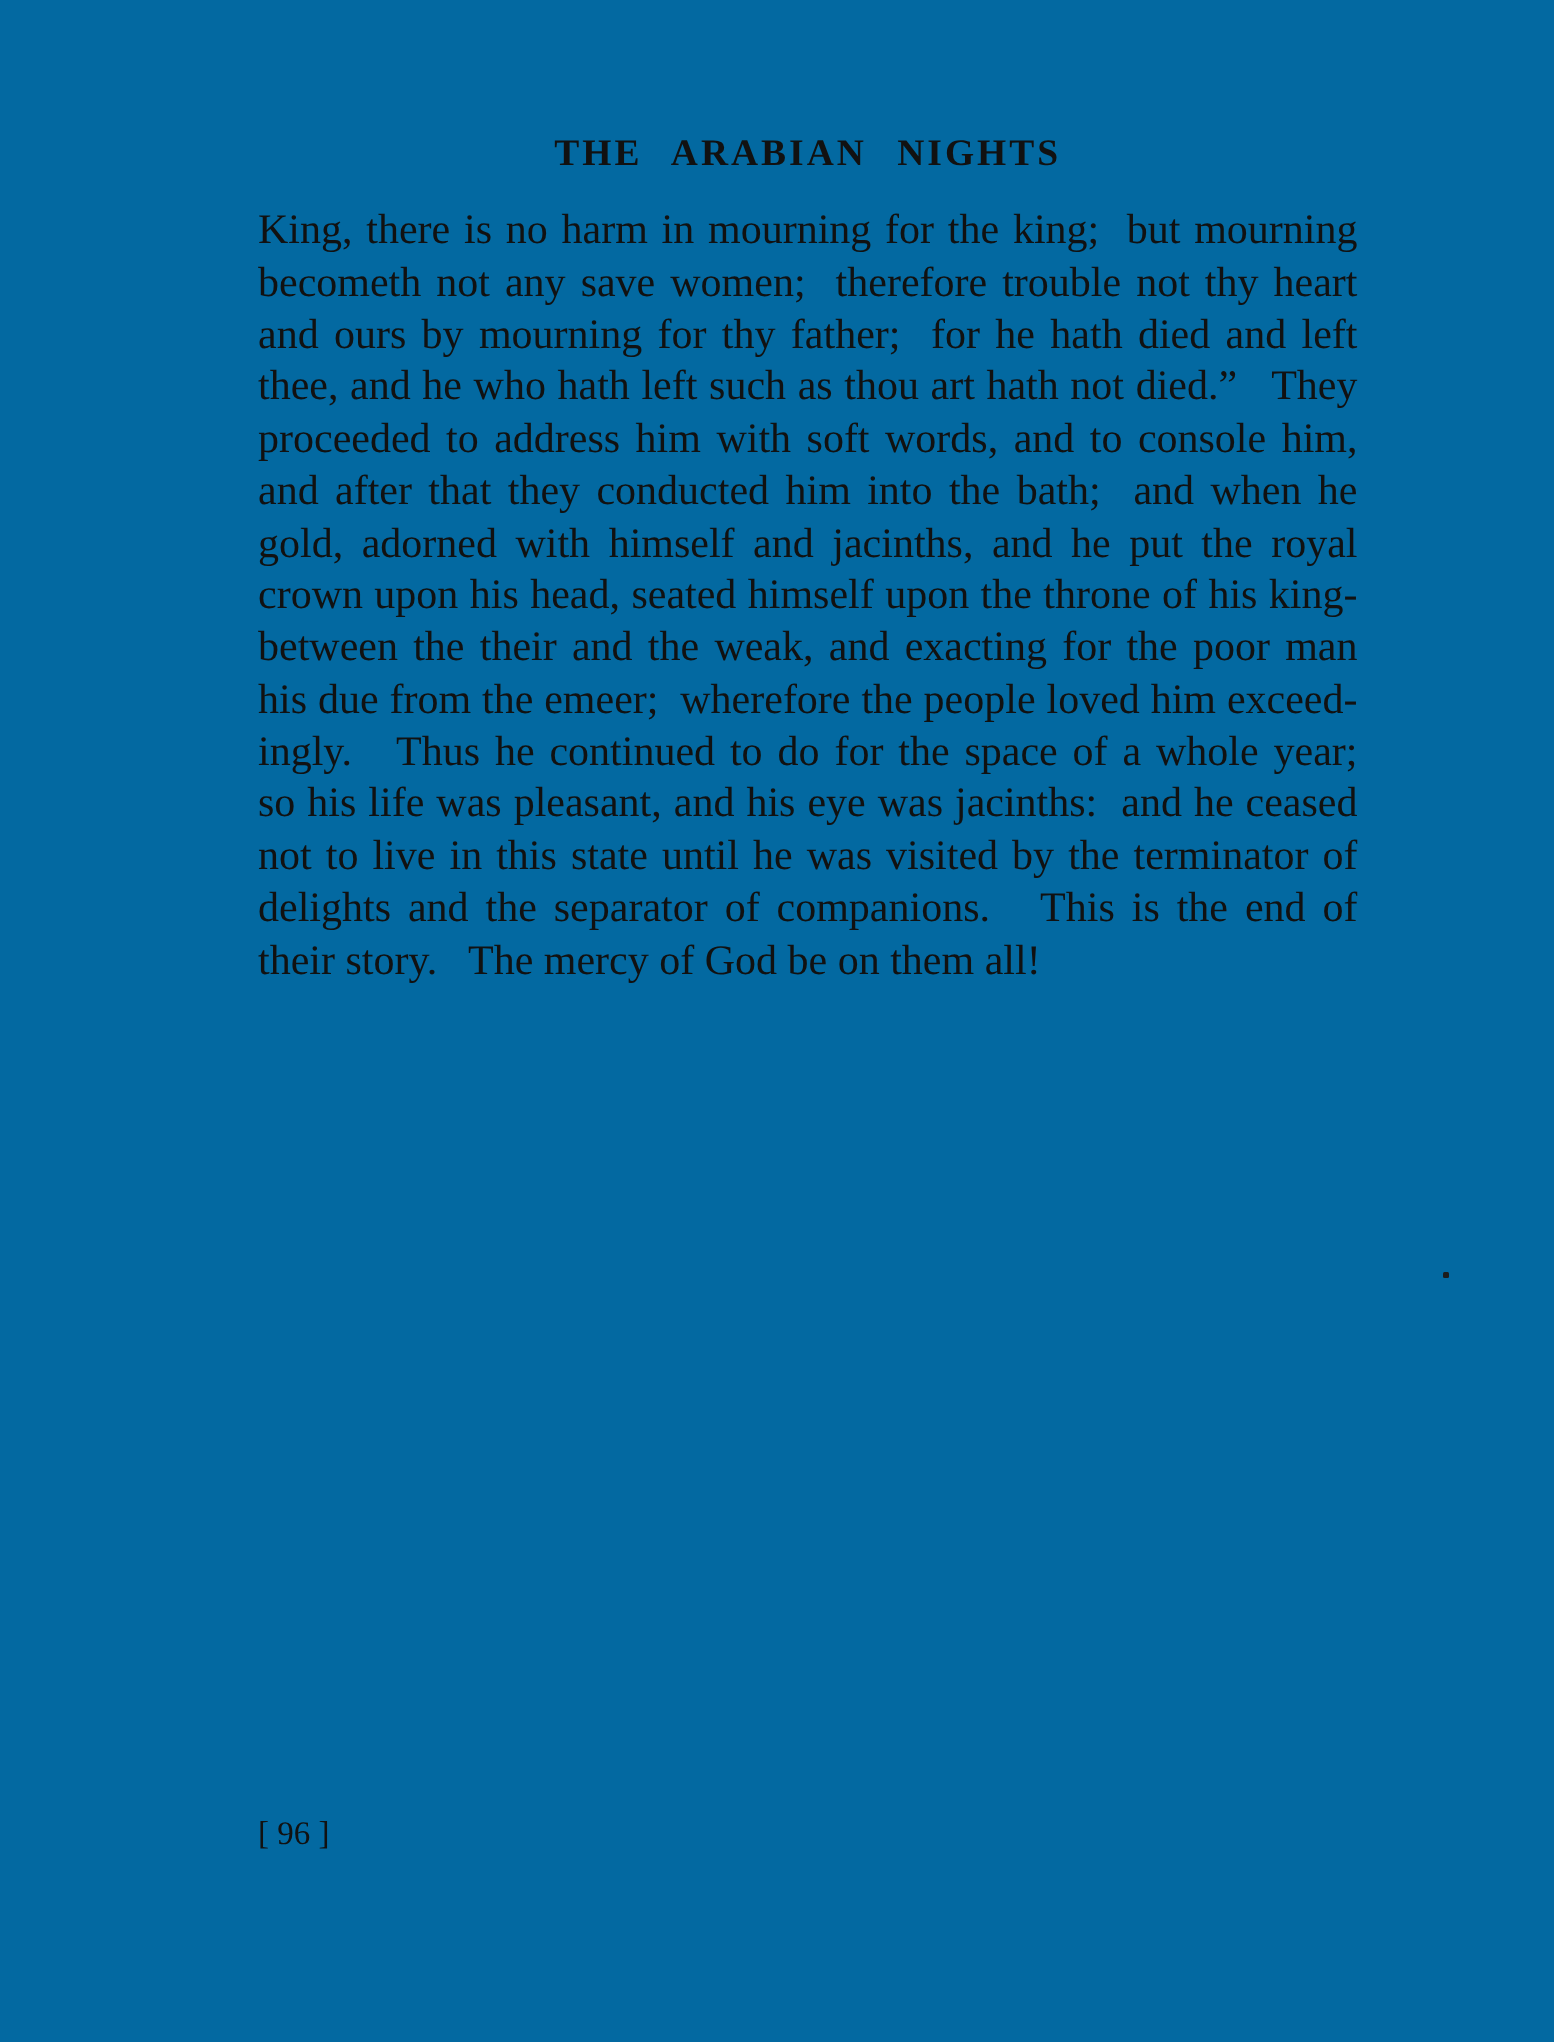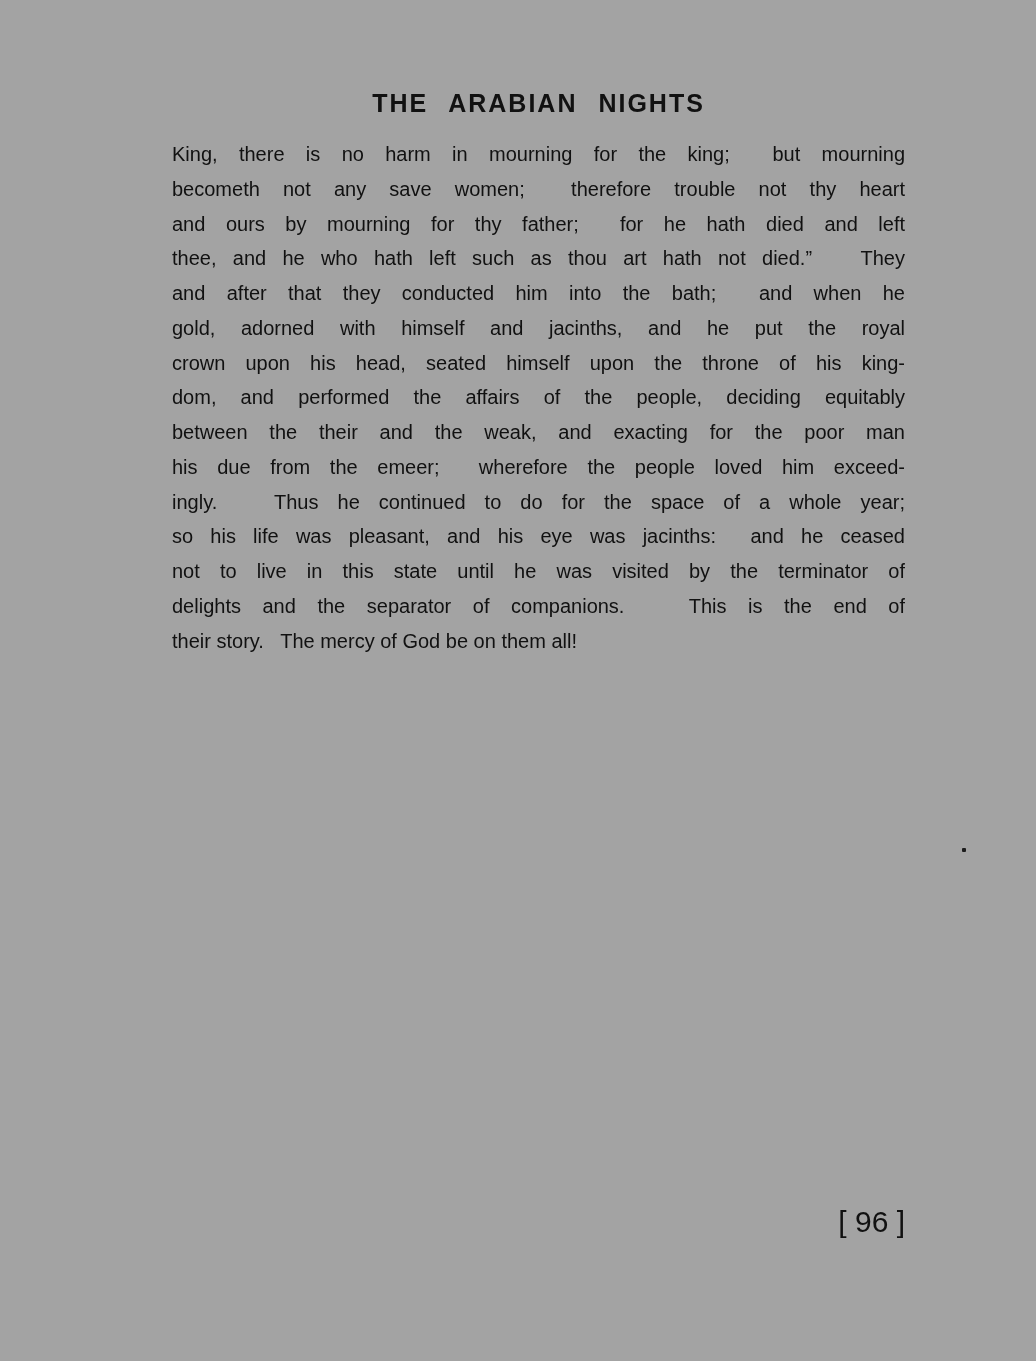--- a/index.html
+++ b/index.html
@@ -4,23 +4,23 @@
 <style>
   html, body {
     margin: 0;
     padding: 0;
     background: #ffffff;
   }
   .page {
     position: relative;
     width: 1036px;
     height: 1361px;
-    background: #a3a3a3;
+    background: #0369a1;
     overflow: hidden;
-    font-family: Liberation Sans, sans-serif;
+    font-family: Liberation Serif, serif;
     color: #111111;
   }
   .running-header {
     position: absolute;
     left: 172px;
     top: 88px;
     width: 733px;
     text-align: center;
     font-size: 25px;
     font-weight: bold;
@@ -31,37 +31,37 @@
   }
   .body-block {
     position: absolute;
     left: 172px;
     top: 137px;
     width: 733px;
   }
   .line {
     height: 34.75px;
     line-height: 34.75px;
-    font-size: 20px;
+    font-size: 28px;
     text-align: justify;
     text-align-last: justify;
     white-space: pre-wrap;
     overflow: hidden;
   }
   .line.last {
     text-align: center;
     text-align-last: left;
   }
   .folio {
     position: absolute;
     left: 172px;
     top: 1206px;
     width: 733px;
-    text-align: right;
-    font-size: 30px;
+    text-align: left;
+    font-size: 22px;
     line-height: 32px;
     white-space: pre;
   }
   .ink-speck {
     position: absolute;
     left: 962px;
     top: 848px;
     width: 4px;
     height: 4px;
     background: #1c1c1c;
@@ -73,24 +73,24 @@
 
 <div class="page">
 
   <div class="running-header">THE ARABIAN NIGHTS</div>
 
   <div class="body-block">
     <div class="line">King, there is no harm in mourning for the king;  but mourning</div>
     <div class="line">becometh not any save women;  therefore trouble not thy heart</div>
     <div class="line">and ours by mourning for thy father;  for he hath died and left</div>
     <div class="line">thee, and he who hath left such as thou art hath not died.”   They</div>
+    <div class="line">proceeded to address him with soft words, and to console him,</div>
     <div class="line">and after that they conducted him into the bath;  and when he</div>
     <div class="line">gold, adorned with himself and jacinths, and he put the royal</div>
     <div class="line">crown upon his head, seated himself upon the throne of his king-</div>
-    <div class="line">dom, and performed the affairs of the people, deciding equitably</div>
     <div class="line">between the their and the weak, and exacting for the poor man</div>
     <div class="line">his due from the emeer;  wherefore the people loved him exceed-</div>
     <div class="line">ingly.   Thus he continued to do for the space of a whole year;</div>
     <div class="line">so his life was pleasant, and his eye was jacinths:  and he ceased</div>
     <div class="line">not to live in this state until he was visited by the terminator of</div>
     <div class="line">delights and the separator of companions.   This is the end of</div>
     <div class="line last">their story.   The mercy of God be on them all!</div>
   </div>
 
   <div class="ink-speck"></div>

